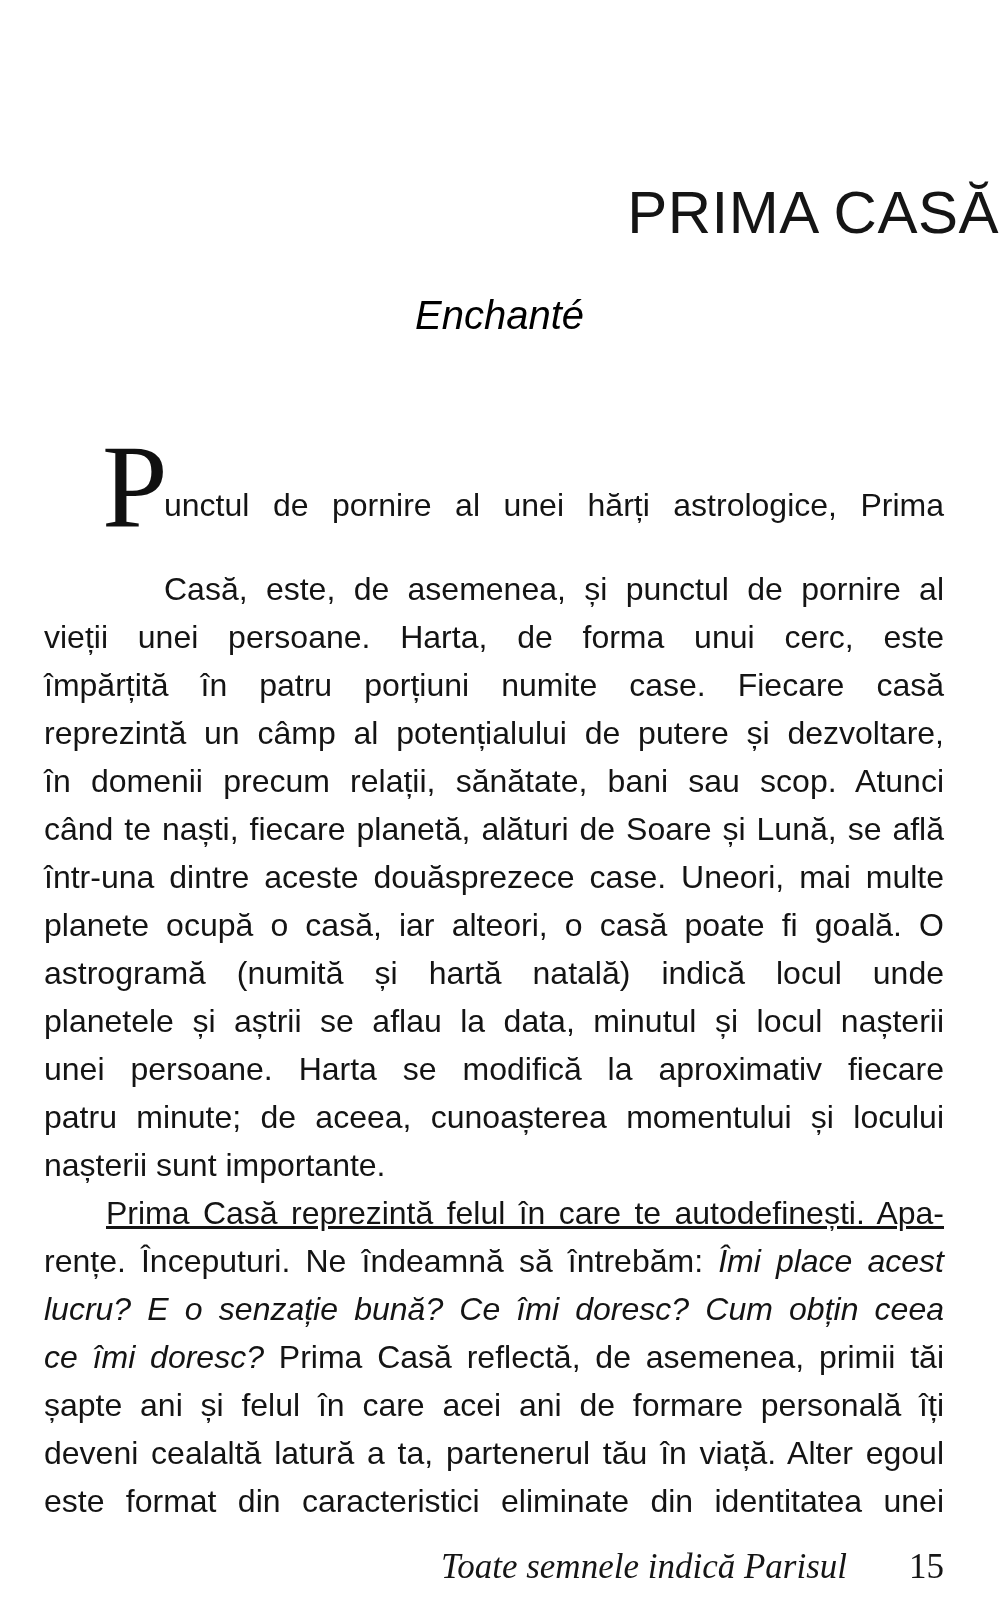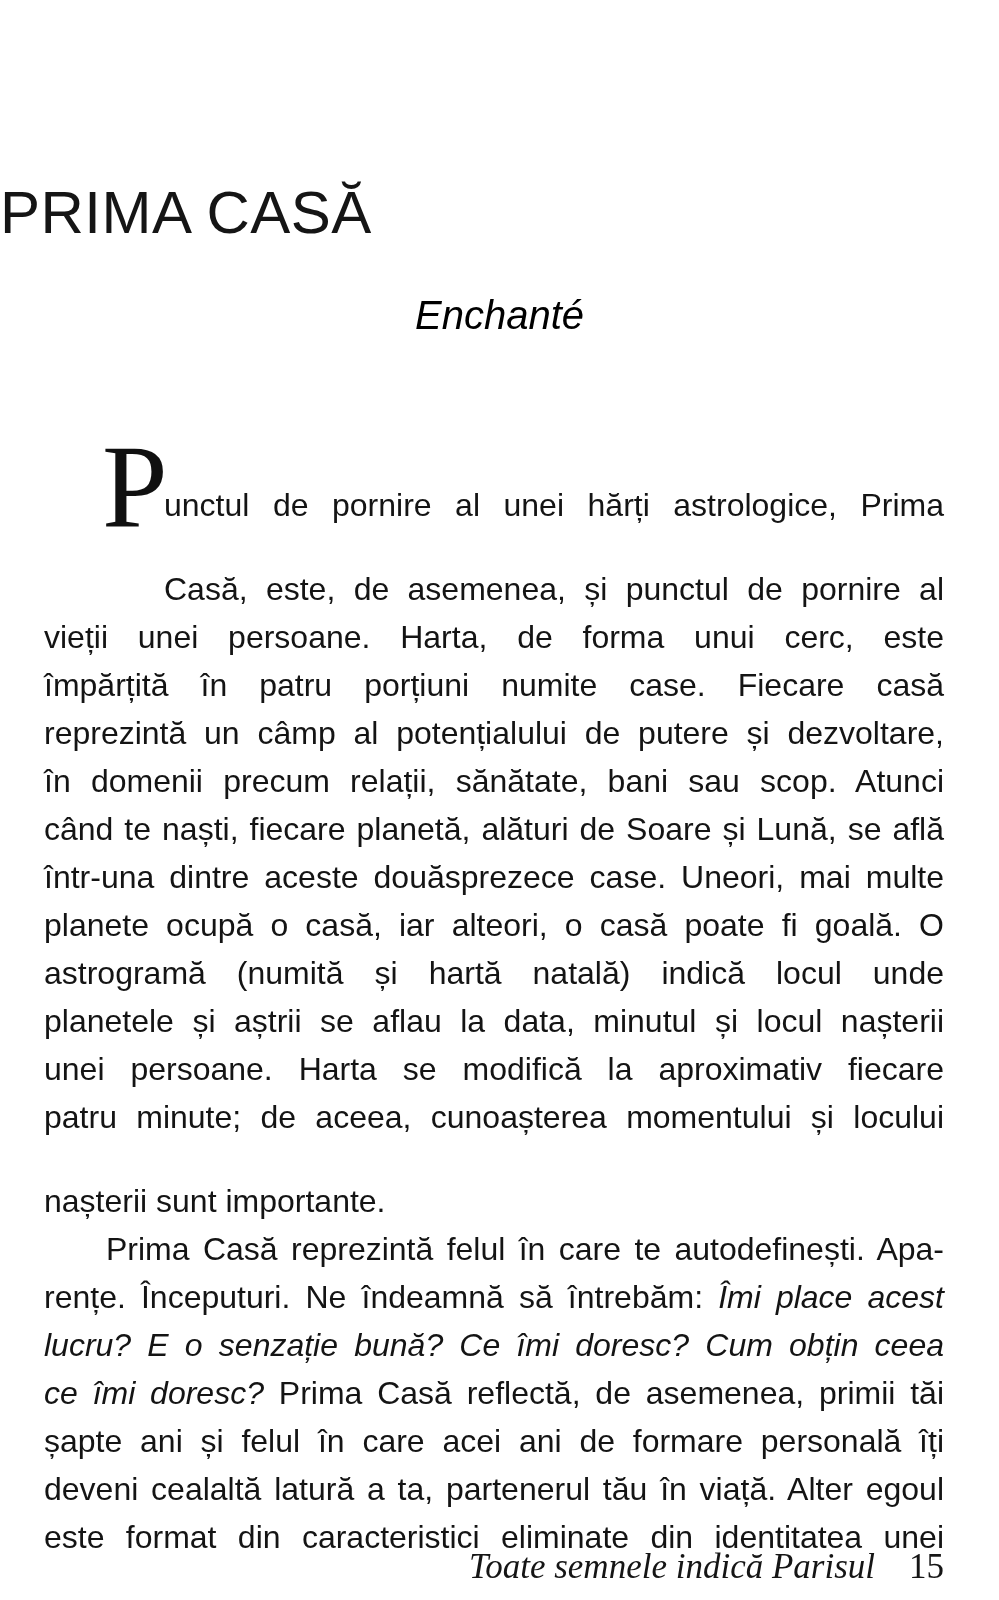--- a/index.html
+++ b/index.html
@@ -15,21 +15,21 @@
     background: #ffffff;
     color: #111111;
     overflow: hidden;
     font-family: "Liberation Sans", sans-serif;
   }
   .chapter-title {
     position: absolute;
     top: 183px;
     left: 0;
     width: 100%;
-    text-align: left;
+    text-align: right;
     font-size: 60px;
     line-height: 1;
     font-weight: 400;
     letter-spacing: 0.5px;
     color: #151515;
   }
   .chapter-subtitle {
     position: absolute;
     top: 295px;
     left: 0;
@@ -50,41 +50,41 @@
     line-height: 48px;
     color: #141414;
   }
   .line {
     height: 48px;
     text-align: justify;
     text-align-last: justify;
     white-space: nowrap;
   }
   .line.dc { padding-left: 120px; margin-top: 36px; }
-  .line.indent { padding-left: 62px; }
-  .line.end { text-align-last: left; margin-top: 36px; }
+  .line.indent { padding-left: 62px; text-decoration: underline; }
+  .line.end { text-align-last: left; }
   .line i { font-style: italic; }
   .drop-cap {
     position: absolute;
     top: 429px;
     left: 102px;
     font-family: "Liberation Serif", serif;
     font-size: 118px;
     line-height: 1;
     color: #101010;
   }
   .footer {
     position: absolute;
     top: 1548px;
     left: 44px;
     width: 900px;
     display: flex;
     justify-content: flex-end;
     align-items: baseline;
-    gap: 34px;
+    gap: 62px;
     font-family: "Liberation Serif", serif;
     font-size: 35px;
     line-height: 1.1;
     color: #151515;
   }
   .running-title { font-style: italic; }
   .page-number { font-style: normal; }
 </style>
 </head>
 <body>

